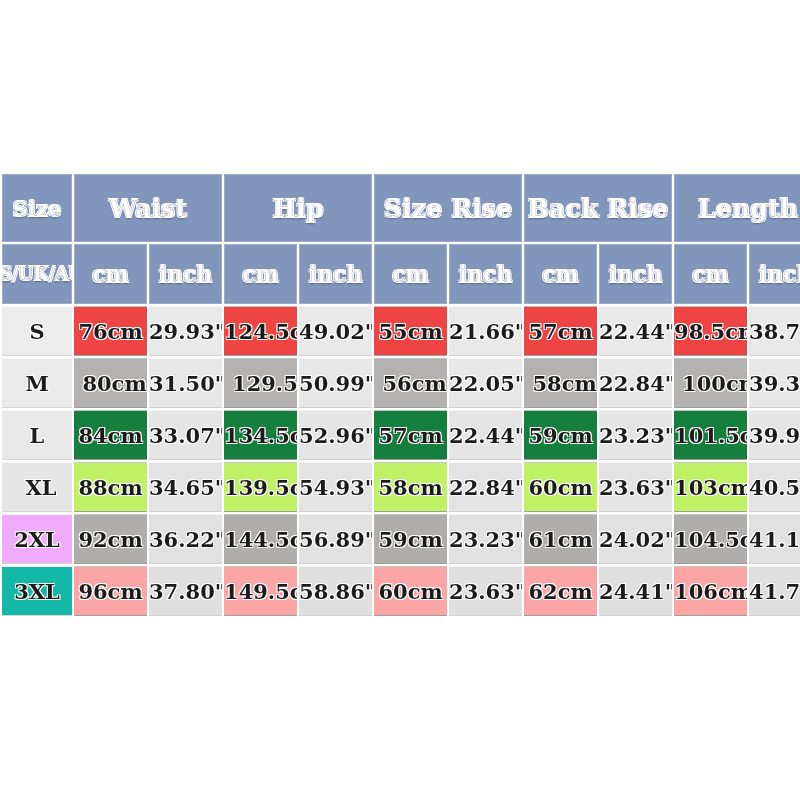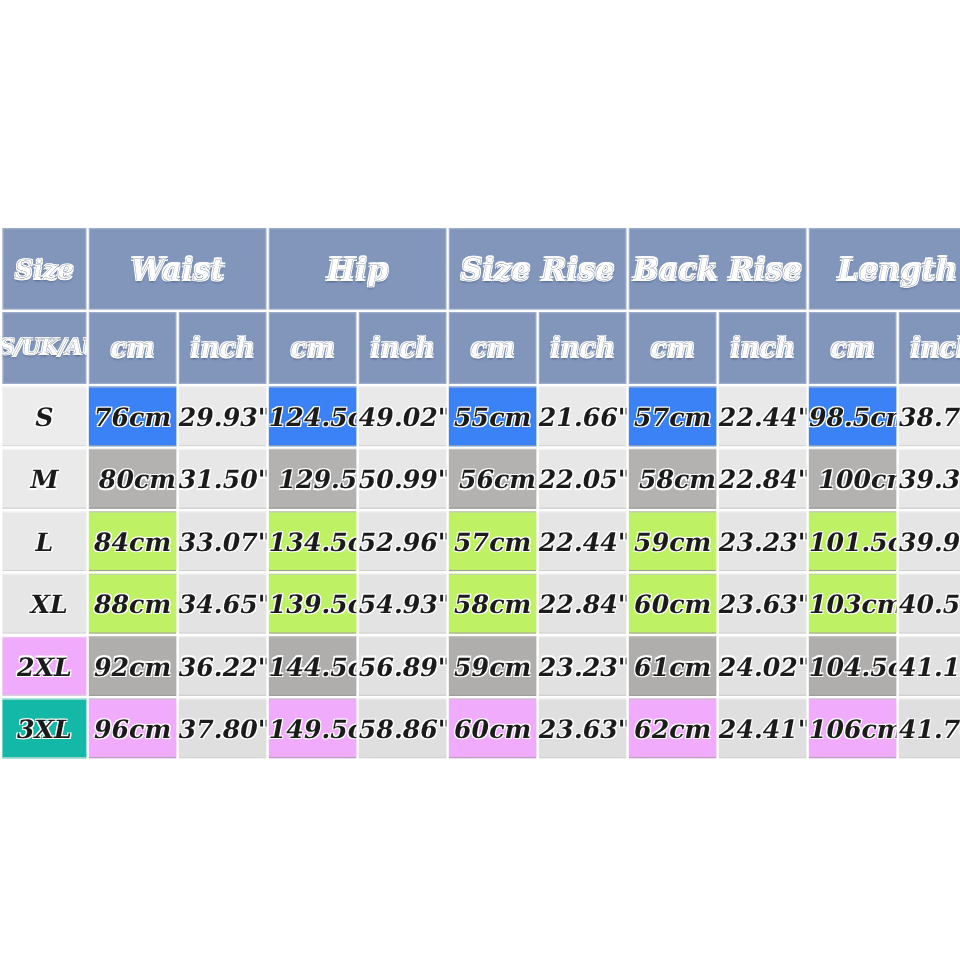--- a/index.html
+++ b/index.html
@@ -19,23 +19,22 @@
     position: relative;
     width: 800px;
     height: 800px;
     background: #ffffff;
   }
 
   
   #size-table-wrap {
     position: absolute;
     left: 0;
-    top: 188px;
-    width: 800px;
-    font-style: italic;
+    top: 172px;
+    width: 800px;
   }
 
   table.size-table {
     width: 800px;
     border-collapse: separate;
     border-spacing: 2px 2px;
     table-layout: fixed;
     background: #ffffff;
   }
 
@@ -113,26 +112,26 @@
   .cell-cm {
     background: #b3b1af;
     box-shadow: inset 0 1px 0 #c6c4c2, inset 0 -1px 0 #a09e9c;
   }
   .cell-inch {
     background: #e4e4e4;
     box-shadow: inset 0 1px 0 #f2f2f2, inset 0 -1px 0 #d0d0d0;
   }
 
   
-  tr.row-1 .cell-cm { background: #3b82f6; }
+  tr.row-1 .cell-cm { background: #ef4444; }
   tr.row-2 .cell-cm { background: #b4b2b0; padding-left: 8px; }
-  tr.row-3 .cell-cm { background: #bef264; }
+  tr.row-3 .cell-cm { background: #15803d; }
   tr.row-4 .cell-cm { background: #bef264; }
   tr.row-5 .cell-cm { background: #b0aeac; }
-  tr.row-6 .cell-cm { background: #f0abfc; }
+  tr.row-6 .cell-cm { background: #fca5a5; }
 
   tr.row-1 .cell-inch { background: #e9e9e9; }
   tr.row-2 .cell-inch { background: #e7e7e7; }
   tr.row-3 .cell-inch { background: #e5e5e5; }
   tr.row-4 .cell-inch { background: #e3e3e3; }
   tr.row-5 .cell-inch { background: #e1e1e1; }
   tr.row-6 .cell-inch { background: #dfdfdf; }
 
   tr.row-1 .cell-size { background: #ececec; }
   tr.row-2 .cell-size { background: #eaeaea; }

